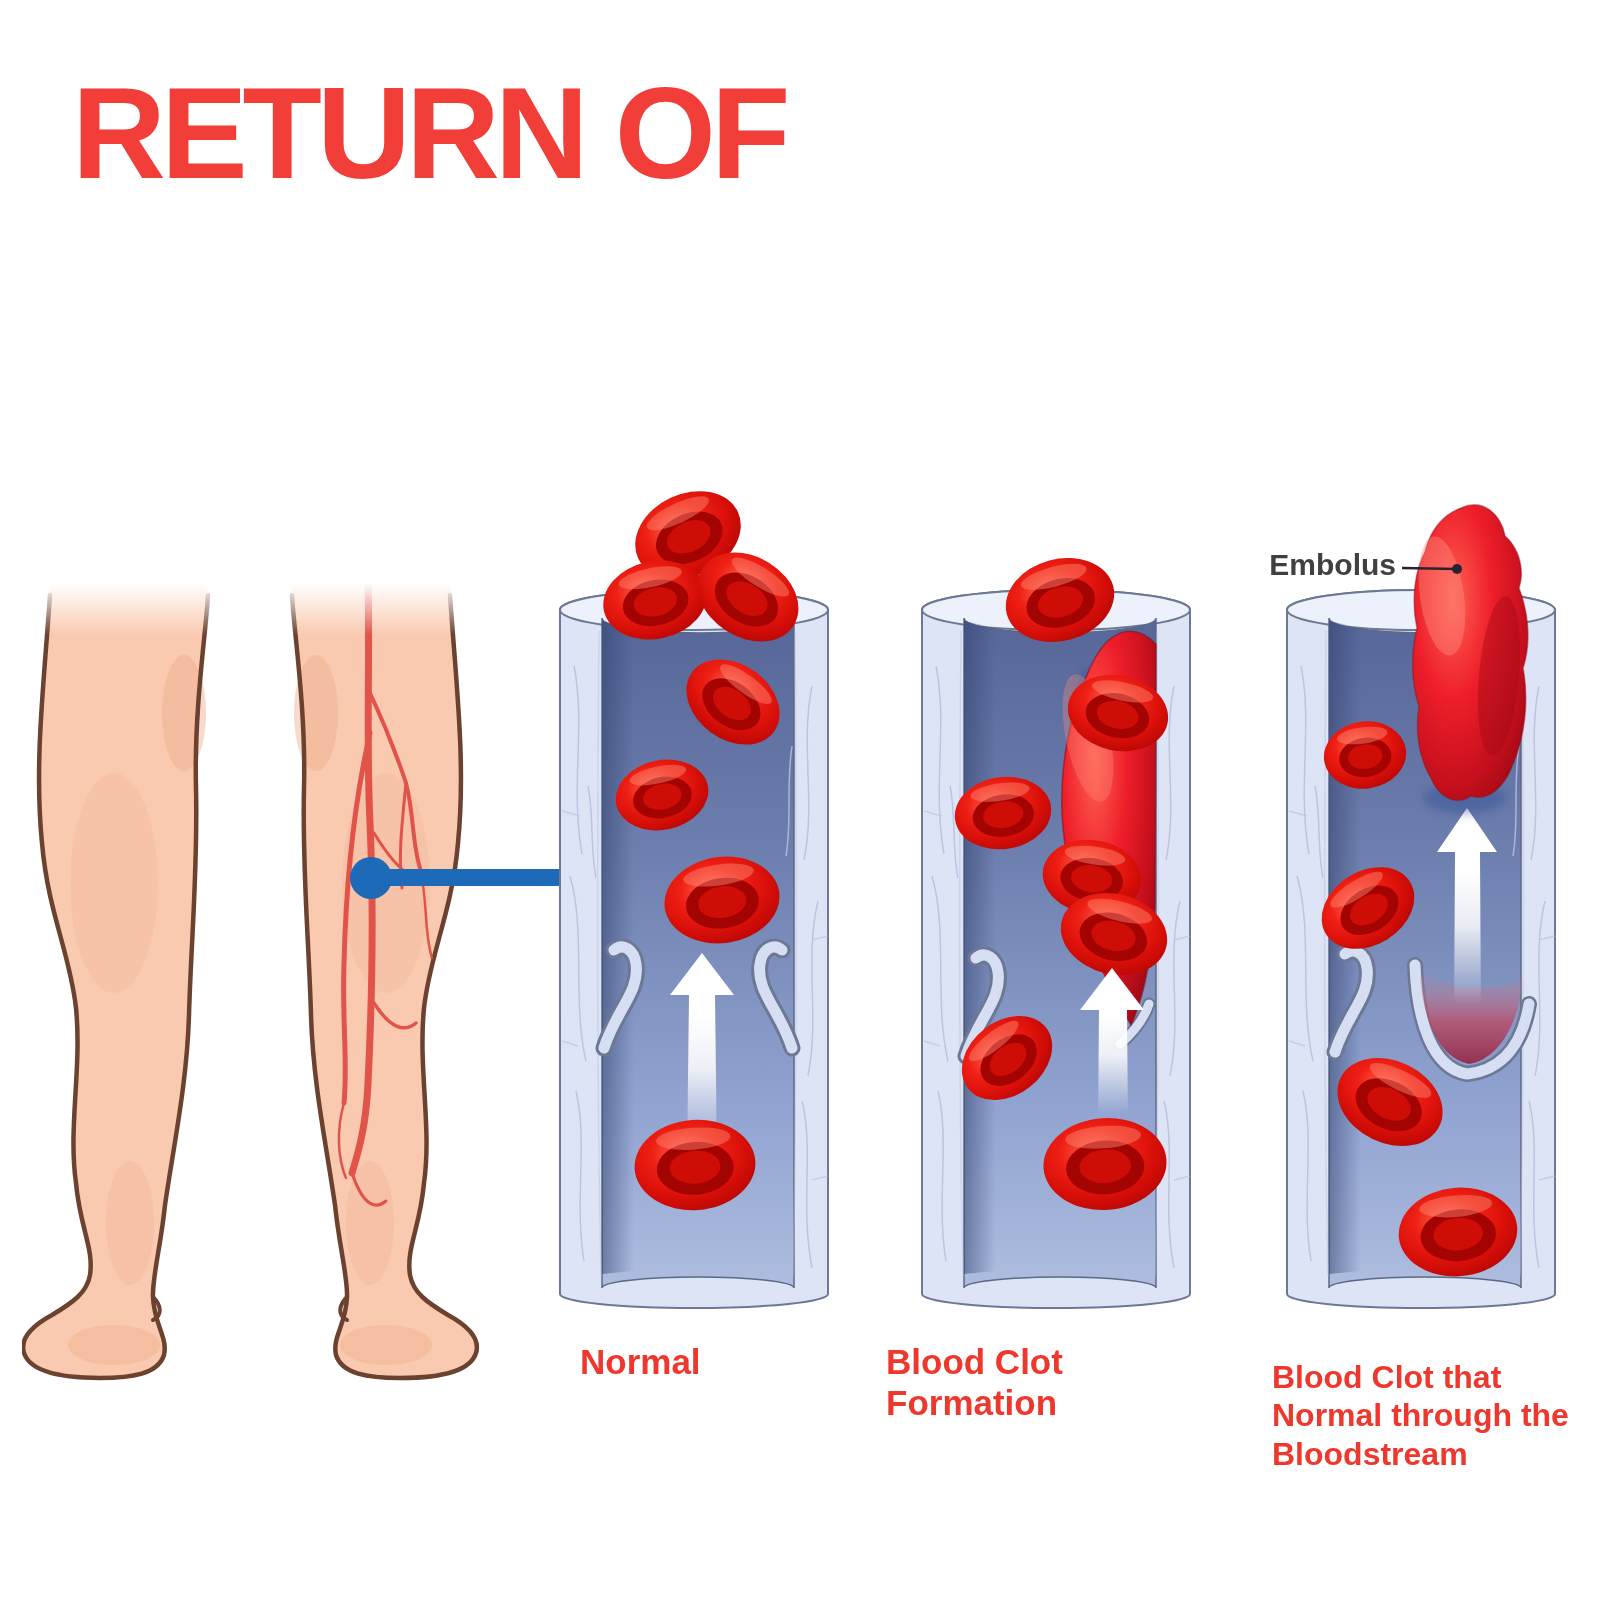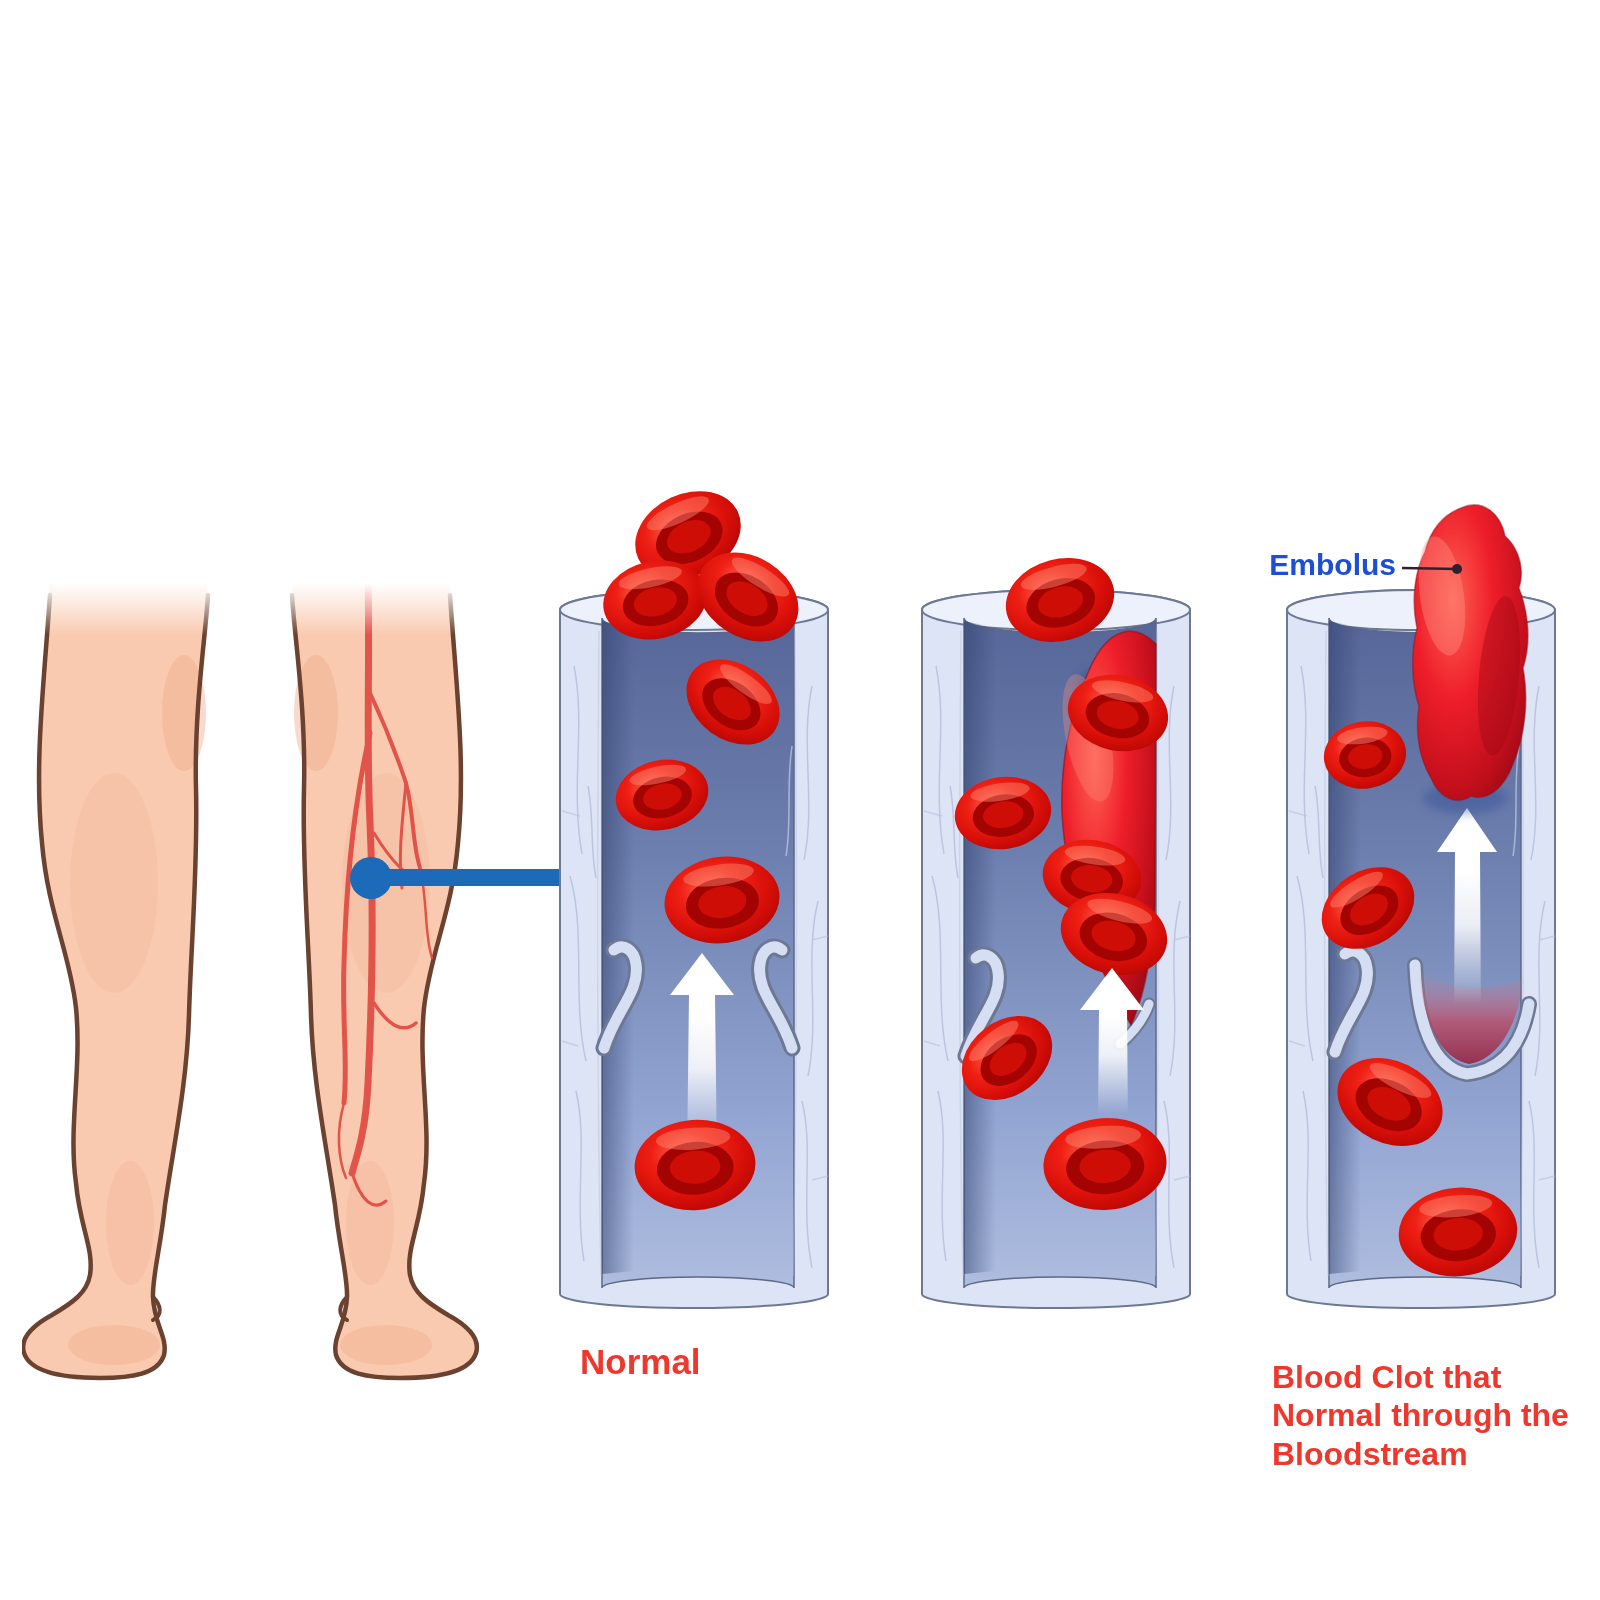--- a/index.html
+++ b/index.html
@@ -7,21 +7,21 @@
         font-family:"Liberation Sans", sans-serif;}
   .abs{position:absolute;}
   .title-line1{left:72px;top:68px;font-size:130px;font-weight:700;letter-spacing:-5px;
                color:#f23e38;line-height:1;white-space:nowrap;}
   .title-line2{left:74px;top:198px;font-size:132px;font-weight:400;letter-spacing:-2px;
                color:#f23e38;line-height:1;white-space:nowrap;}
   .caption{color:#ee382e;font-weight:700;line-height:1.17;white-space:nowrap;}
   .cap-big{font-size:35px;}
   .cap-small{font-size:32px;line-height:1.2;margin-top:16px;}
   .embolus-label{left:1150px;top:550px;width:246px;text-align:right;font-size:30px;
-                 font-weight:600;color:#1d4ed8;line-height:1;}
+                 font-weight:600;color:#404040;line-height:1;}
   svg{display:block;}
 </style>
 </head>
 <body>
 
 <div class="page">
 
   <svg width="0" height="0" style="position:absolute" aria-hidden="true">
     <defs>
       <radialGradient id="rbcG" cx="42%" cy="36%" r="78%">
@@ -84,20 +84,21 @@
                    M272,210 C260,268 276,326 264,384 M278,425 C264,483 280,541 268,600
                    M262,625 C274,673 260,731 272,792 M252,270 C246,308 252,346 246,380
                    M48,310 C54,340 50,372 56,402"></path>
           <path d="M59,155 C57,380 57,620 61,800 M255,155 C257,380 257,620 253,800" opacity="0.5"></path>
           <path d="M22,335 L40,340 M22,565 L38,570 M288,460 L272,464 M288,700 L272,704" opacity="0.7"></path>
         </g>
       </g>
     </defs>
   </svg>
 
+  <div class="abs title-line1">RETURN OF</div>
 
   <svg class="abs" style="left:22px;top:583px" width="500" height="810" viewBox="0 0 500 810">
     <g id="leg1">
       <path fill="#f9cab0" d="M28,-8 C22,100 12,180 20,260 C26,330 48,370 54,425 C60,485 46,545 54,600
         C58,645 72,665 68,692 C65,710 50,720 30,732 C8,744 -2,757 2,770 C8,789 40,795 78,795
         C110,795 136,791 142,772 C146,754 132,742 131,714 C130,695 139,662 143,622 C152,560 165,500 167,432
         C169,360 176,285 174,205 C172,125 184,50 186,-8 Z"></path>
       <ellipse cx="162" cy="130" rx="22" ry="58" fill="#f0ac8d" opacity="0.45"></ellipse>
       <ellipse cx="92" cy="300" rx="44" ry="110" fill="#f4b89c" opacity="0.35"></ellipse>
       <ellipse cx="108" cy="640" rx="24" ry="62" fill="#f0ac8d" opacity="0.3"></ellipse>
@@ -202,19 +203,23 @@
       <use href="#rbc" transform="translate(123,626) rotate(26) scale(1.0)"></use>
       <use href="#rbc" transform="translate(191,756) rotate(-5) scale(1.08)"></use>
     </g>
   </svg>
 
   <div class="abs embolus-label">Embolus</div>
 
   <div class="abs caption cap-big" style="left:580px;top:1342px">
     <span>Normal</span><br>
   </div>
+  <div class="abs caption cap-big" style="left:886px;top:1342px">
+    <span>Blood Clot</span><br>
+    <span>Formation</span>
+  </div>
   <div class="abs caption cap-small" style="left:1272px;top:1342px">
     <span>Blood Clot that</span><br>
     <span>Normal through the</span><br>
     <span>Bloodstream</span>
   </div>
 
 </div>
 
 </body></html>

